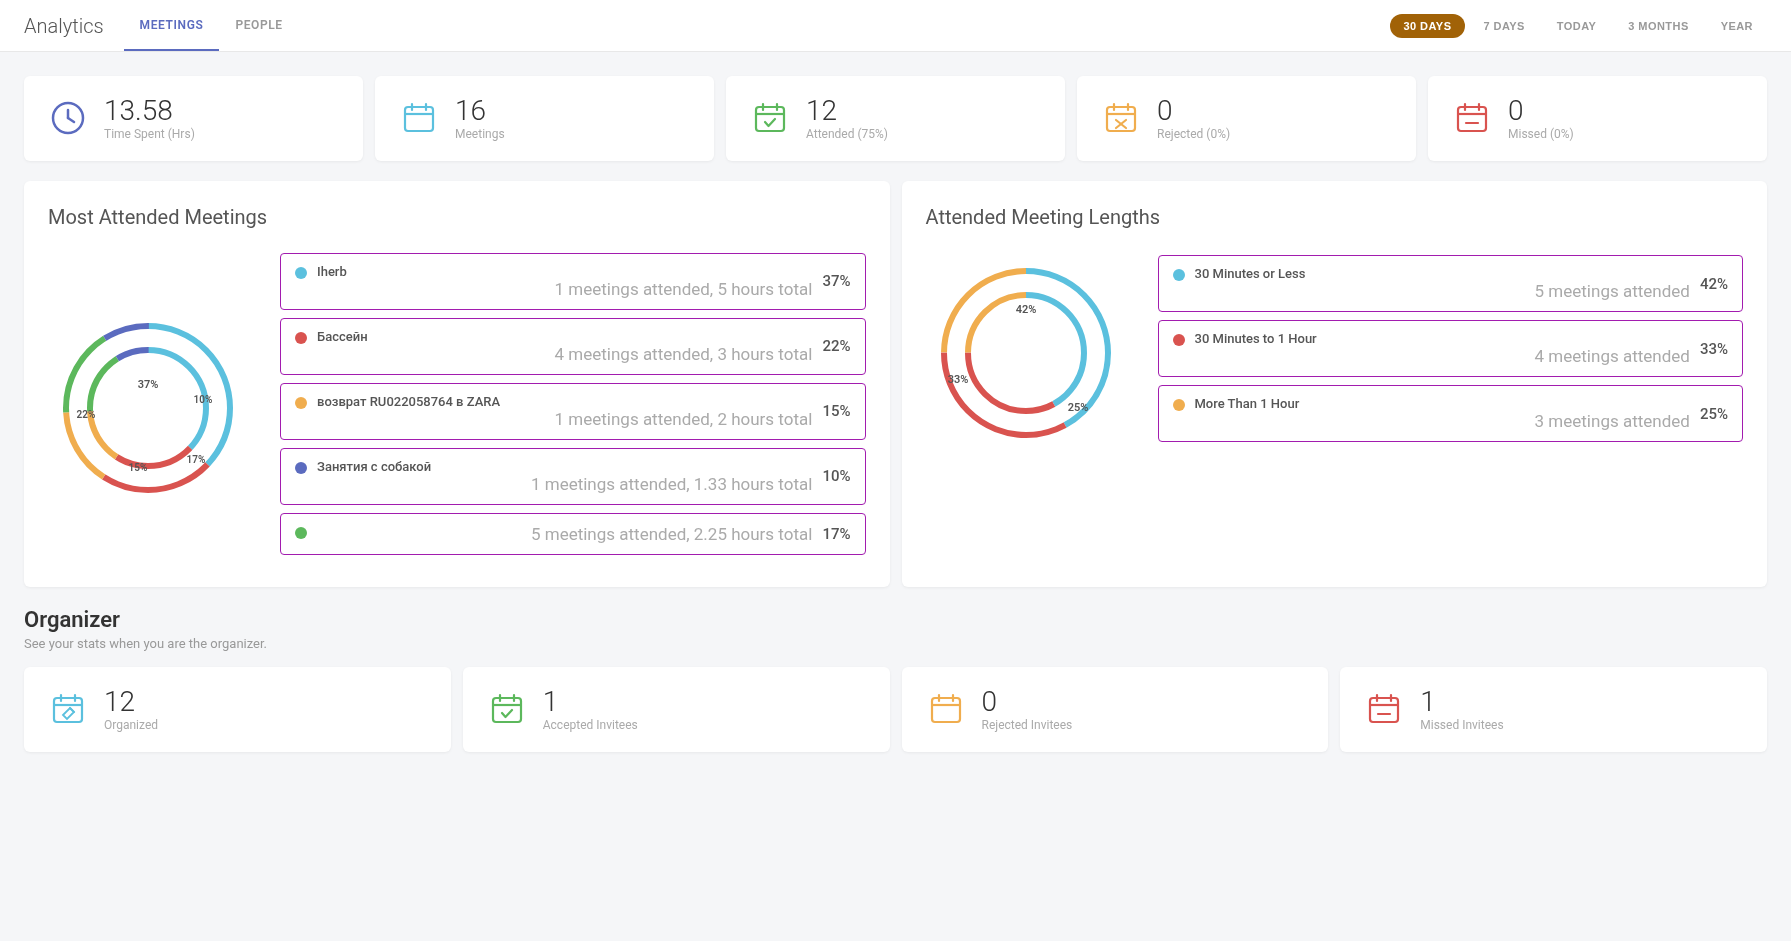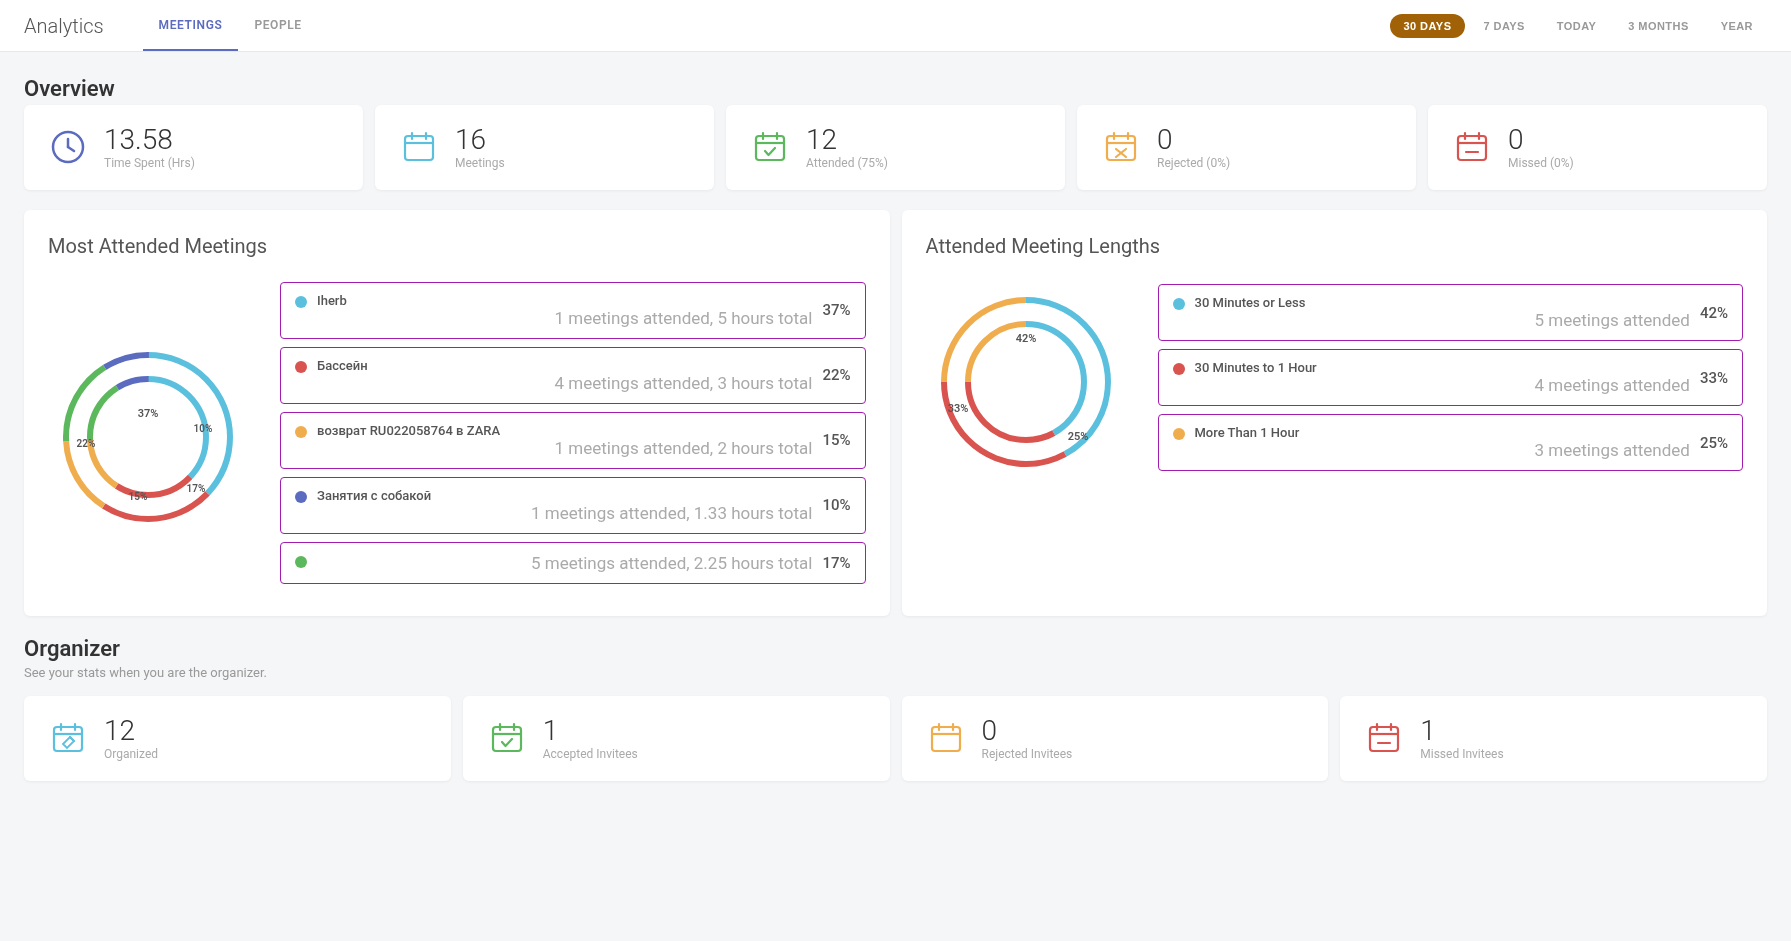--- a/index.html
+++ b/index.html
@@ -16,21 +16,21 @@
       padding: 0 24px;
       display: flex;
       align-items: center;
       border-bottom: 1px solid #e8e8e8;
       height: 52px;
     }
     .app-title {
       font-size: 20px;
       font-weight: 300;
       color: #555;
-      margin-right: 39px;
+      margin-right: 20px;
     }
     .nav-tabs {
       display: flex;
       gap: 0;
       height: 100%;
     }
     .nav-tab {
       padding: 0 16px;
       display: flex;
       align-items: center;
@@ -231,21 +231,20 @@
     <button class="period-btn">7 DAYS</button>
     <button class="period-btn">TODAY</button>
     <button class="period-btn">3 MONTHS</button>
     <button class="period-btn">YEAR</button>
   </div>
 </div>
 
 <div class="content">
 
   <div>
-    <div class="section-title">Overview</div>
 
     <div class="stat-cards">
 
       <div class="stat-card">
         <div class="stat-icon">
           <svg viewBox="0 0 36 36" fill="none" xmlns="http://www.w3.org/2000/svg">
             <circle cx="18" cy="18" r="15" stroke="#5b6bbf" stroke-width="2.5"></circle>
             <line x1="18" y1="10" x2="18" y2="18" stroke="#5b6bbf" stroke-width="2.5" stroke-linecap="round"></line>
             <line x1="18" y1="18" x2="24" y2="22" stroke="#5b6bbf" stroke-width="2.5" stroke-linecap="round"></line>
           </svg>

